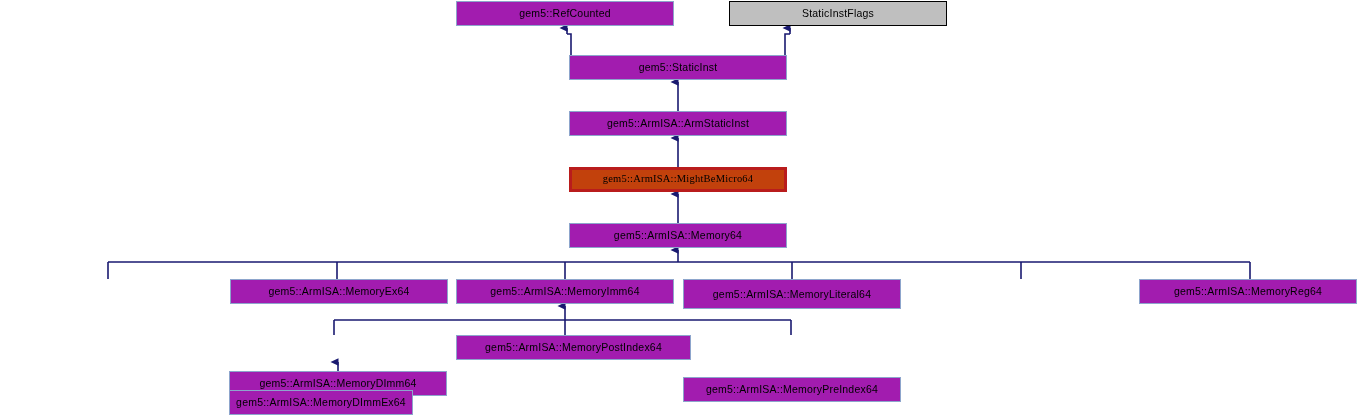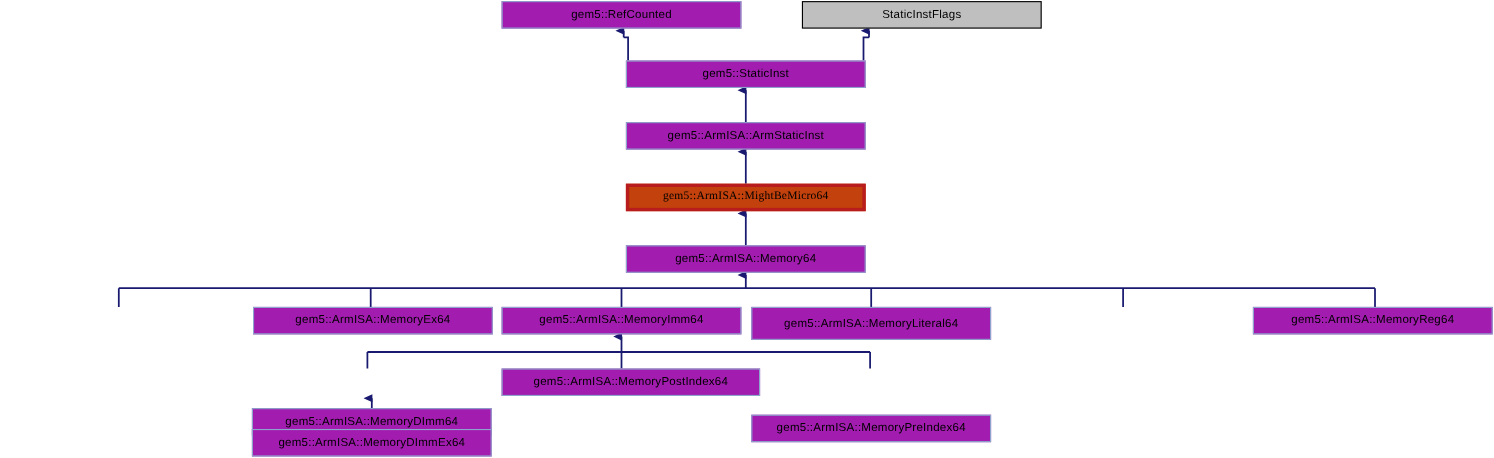--- a/index.html
+++ b/index.html
@@ -100,15 +100,15 @@
   <div class="node base" style="left:569px;  top:111px; width:218px; height:25px;">gem5::ArmISA::ArmStaticInst</div>
   <div class="node current" style="left:569px;  top:167px; width:218px; height:25px;">gem5::ArmISA::MightBeMicro64</div>
   <div class="node base" style="left:569px;  top:223px; width:218px; height:25px;">gem5::ArmISA::Memory64</div>
   <div class="node base" style="left:230px;  top:279px; width:218px; height:25px;">gem5::ArmISA::MemoryEx64</div>
   <div class="node base" style="left:456px;  top:279px; width:218px; height:25px;">gem5::ArmISA::MemoryImm64</div>
   <div class="node base" style="left:683px;  top:279px; width:218px; height:30px;">gem5::ArmISA::MemoryLiteral64</div>
   <div class="node base" style="left:1139px; top:279px; width:218px; height:25px;">gem5::ArmISA::MemoryReg64</div>
   <div class="node base" style="left:229px;  top:335px; width:218px; height:25px;margin-top:36px;">gem5::ArmISA::MemoryDImm64</div>
   <div class="node base" style="left:456px;  top:335px; width:235px; height:25px;">gem5::ArmISA::MemoryPostIndex64</div>
   <div class="node base" style="left:683px;  top:335px; width:218px; height:25px;margin-top:42px;">gem5::ArmISA::MemoryPreIndex64</div>
-  <div class="node base" style="left:229px;  top:390px; width:218px; height:25px;text-align:center;">gem5::ArmISA::MemoryDImmEx64</div>
+  <div class="node base" style="left:229px;  top:390px; width:184px; height:25px;text-align:center;">gem5::ArmISA::MemoryDImmEx64</div>
 
 </div>
 
 </body></html>

